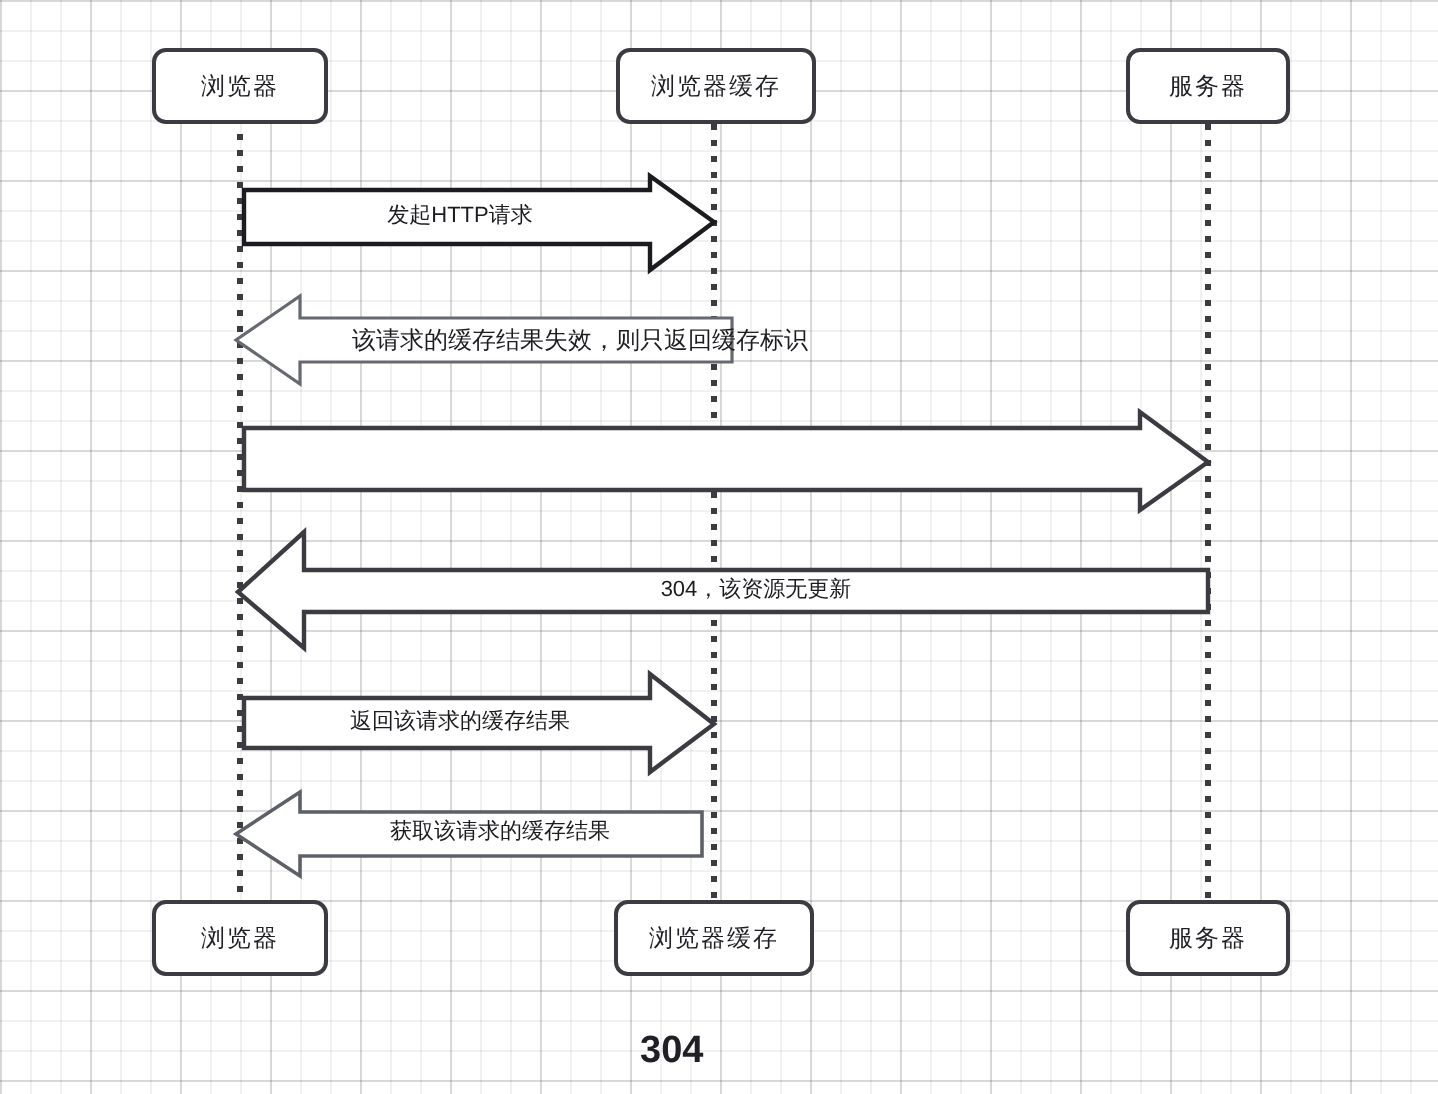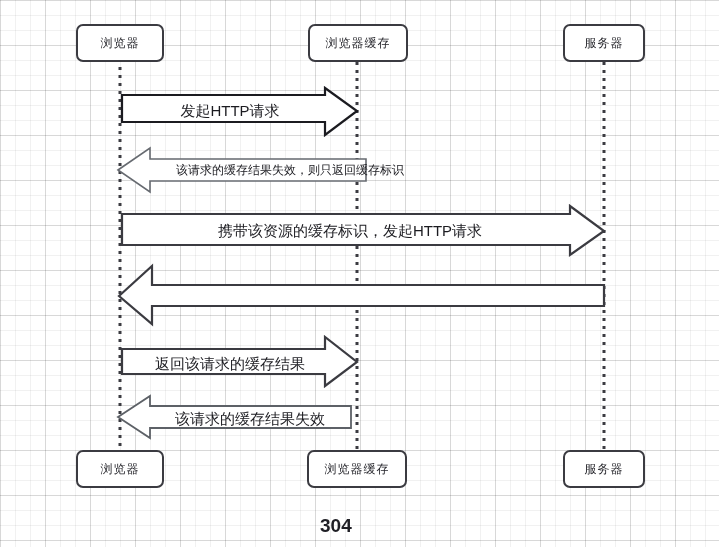--- a/index.html
+++ b/index.html
@@ -46,21 +46,21 @@
     align-items: center;
     justify-content: center;
     color: #1f1f25;
     font-size: 12px;
     letter-spacing: 1px;
     white-space: nowrap;
   }
   .msg-label {
     position: absolute;
     color: #1b1b20;
-    font-size: 15px;
+    font-size: 11px;
     white-space: nowrap;
     text-align: center;
     line-height: 1;
     pointer-events: none;
   }
   .caption {
     position: absolute;
     color: #1f1f25;
     font-size: 19px;
     font-weight: bold;
@@ -114,22 +114,22 @@
   </div>
 
   <div class="node-box" style="left:563px; top:450px; width:82px; height:38px;">
     <span>服务器</span>
   </div>
 
   <div class="msg-label" style="left:130px; top:103px; width:200px;">发起HTTP请求</div>
 
   <div class="msg-label" style="left:120px; top:164px; width:246px; font-size:12px;padding-left:47px;">该请求的缓存结果失效，则只返回缓存标识</div>
 
-  <div class="msg-label" style="left:130px; top:223px; width:440px;">携带该资源的缓存标识，发起HTTP请求</div>
 
+  <div class="msg-label" style="left:152px; top:290px; width:452px;">304，该资源无更新</div>
 
   <div class="msg-label" style="left:130px; top:356px; width:200px;">返回该请求的缓存结果</div>
 
-  <div class="msg-label" style="left:150px; top:411px; width:200px;">该请求的缓存结果失效</div>
+  <div class="msg-label" style="left:150px; top:411px; width:200px;">获取该请求的缓存结果</div>
 
   <div class="caption" style="left:320px; top:515px;">304</div>
 
 </div>
 
 </body></html>

